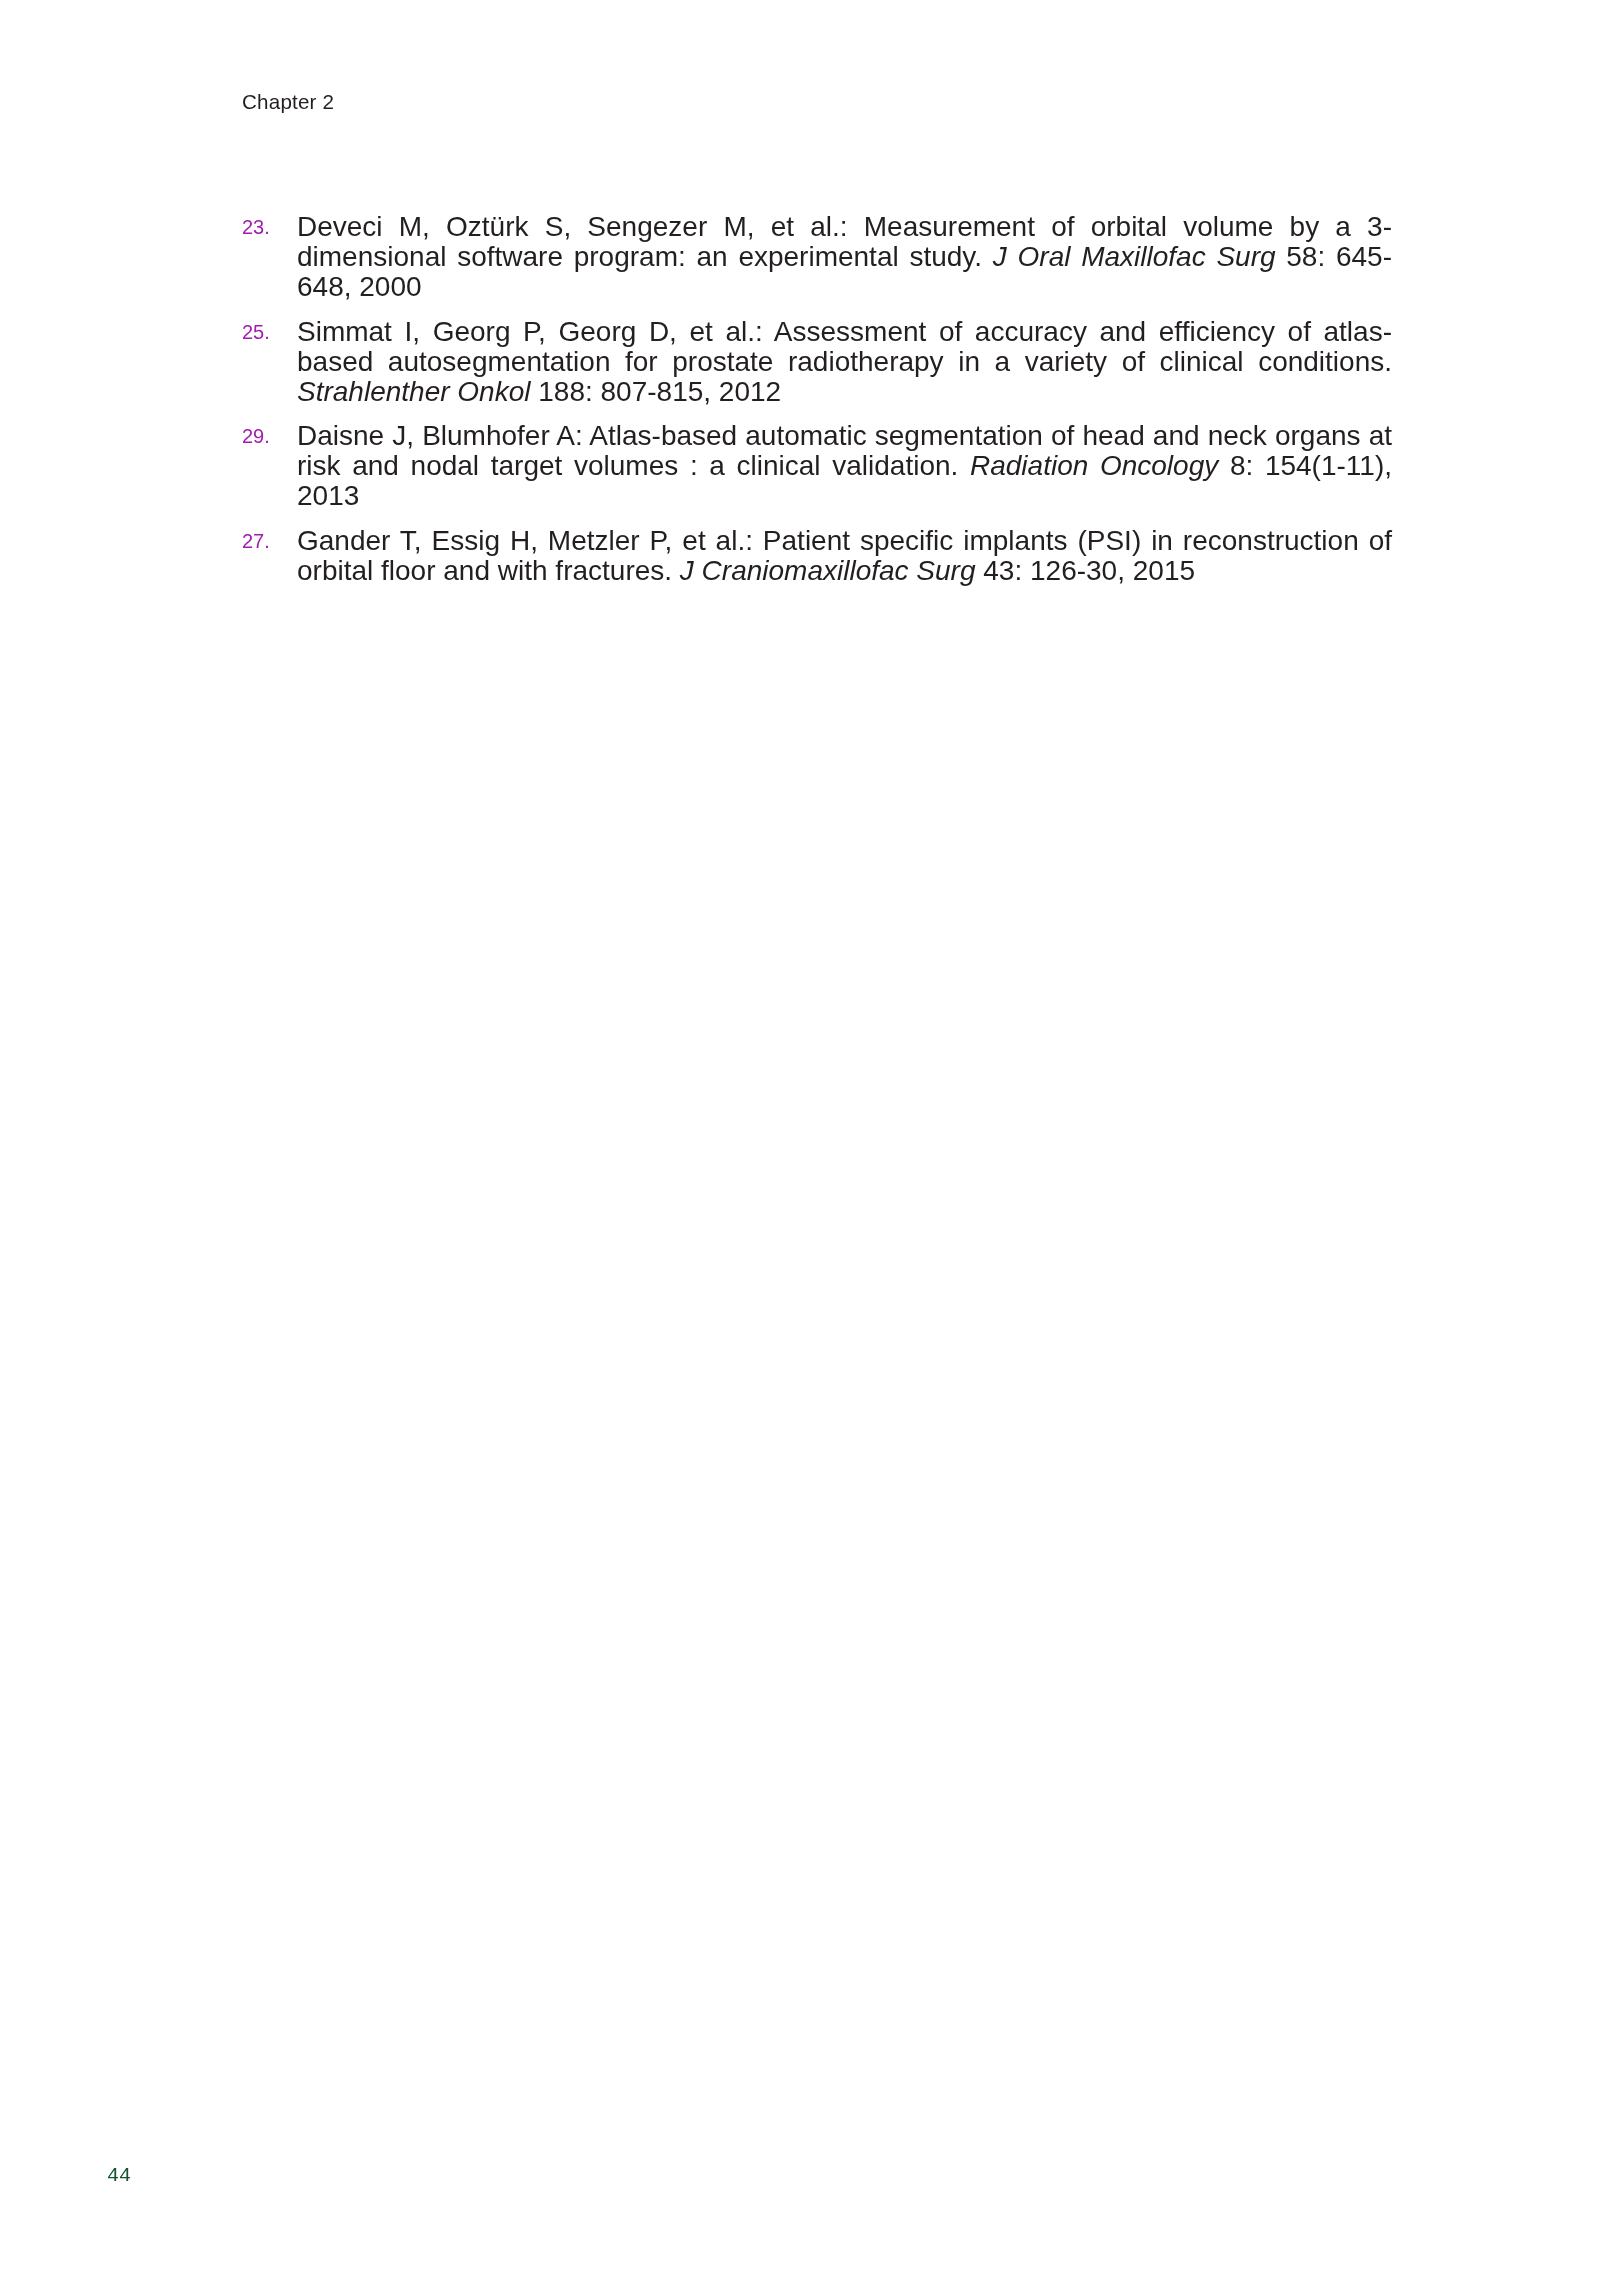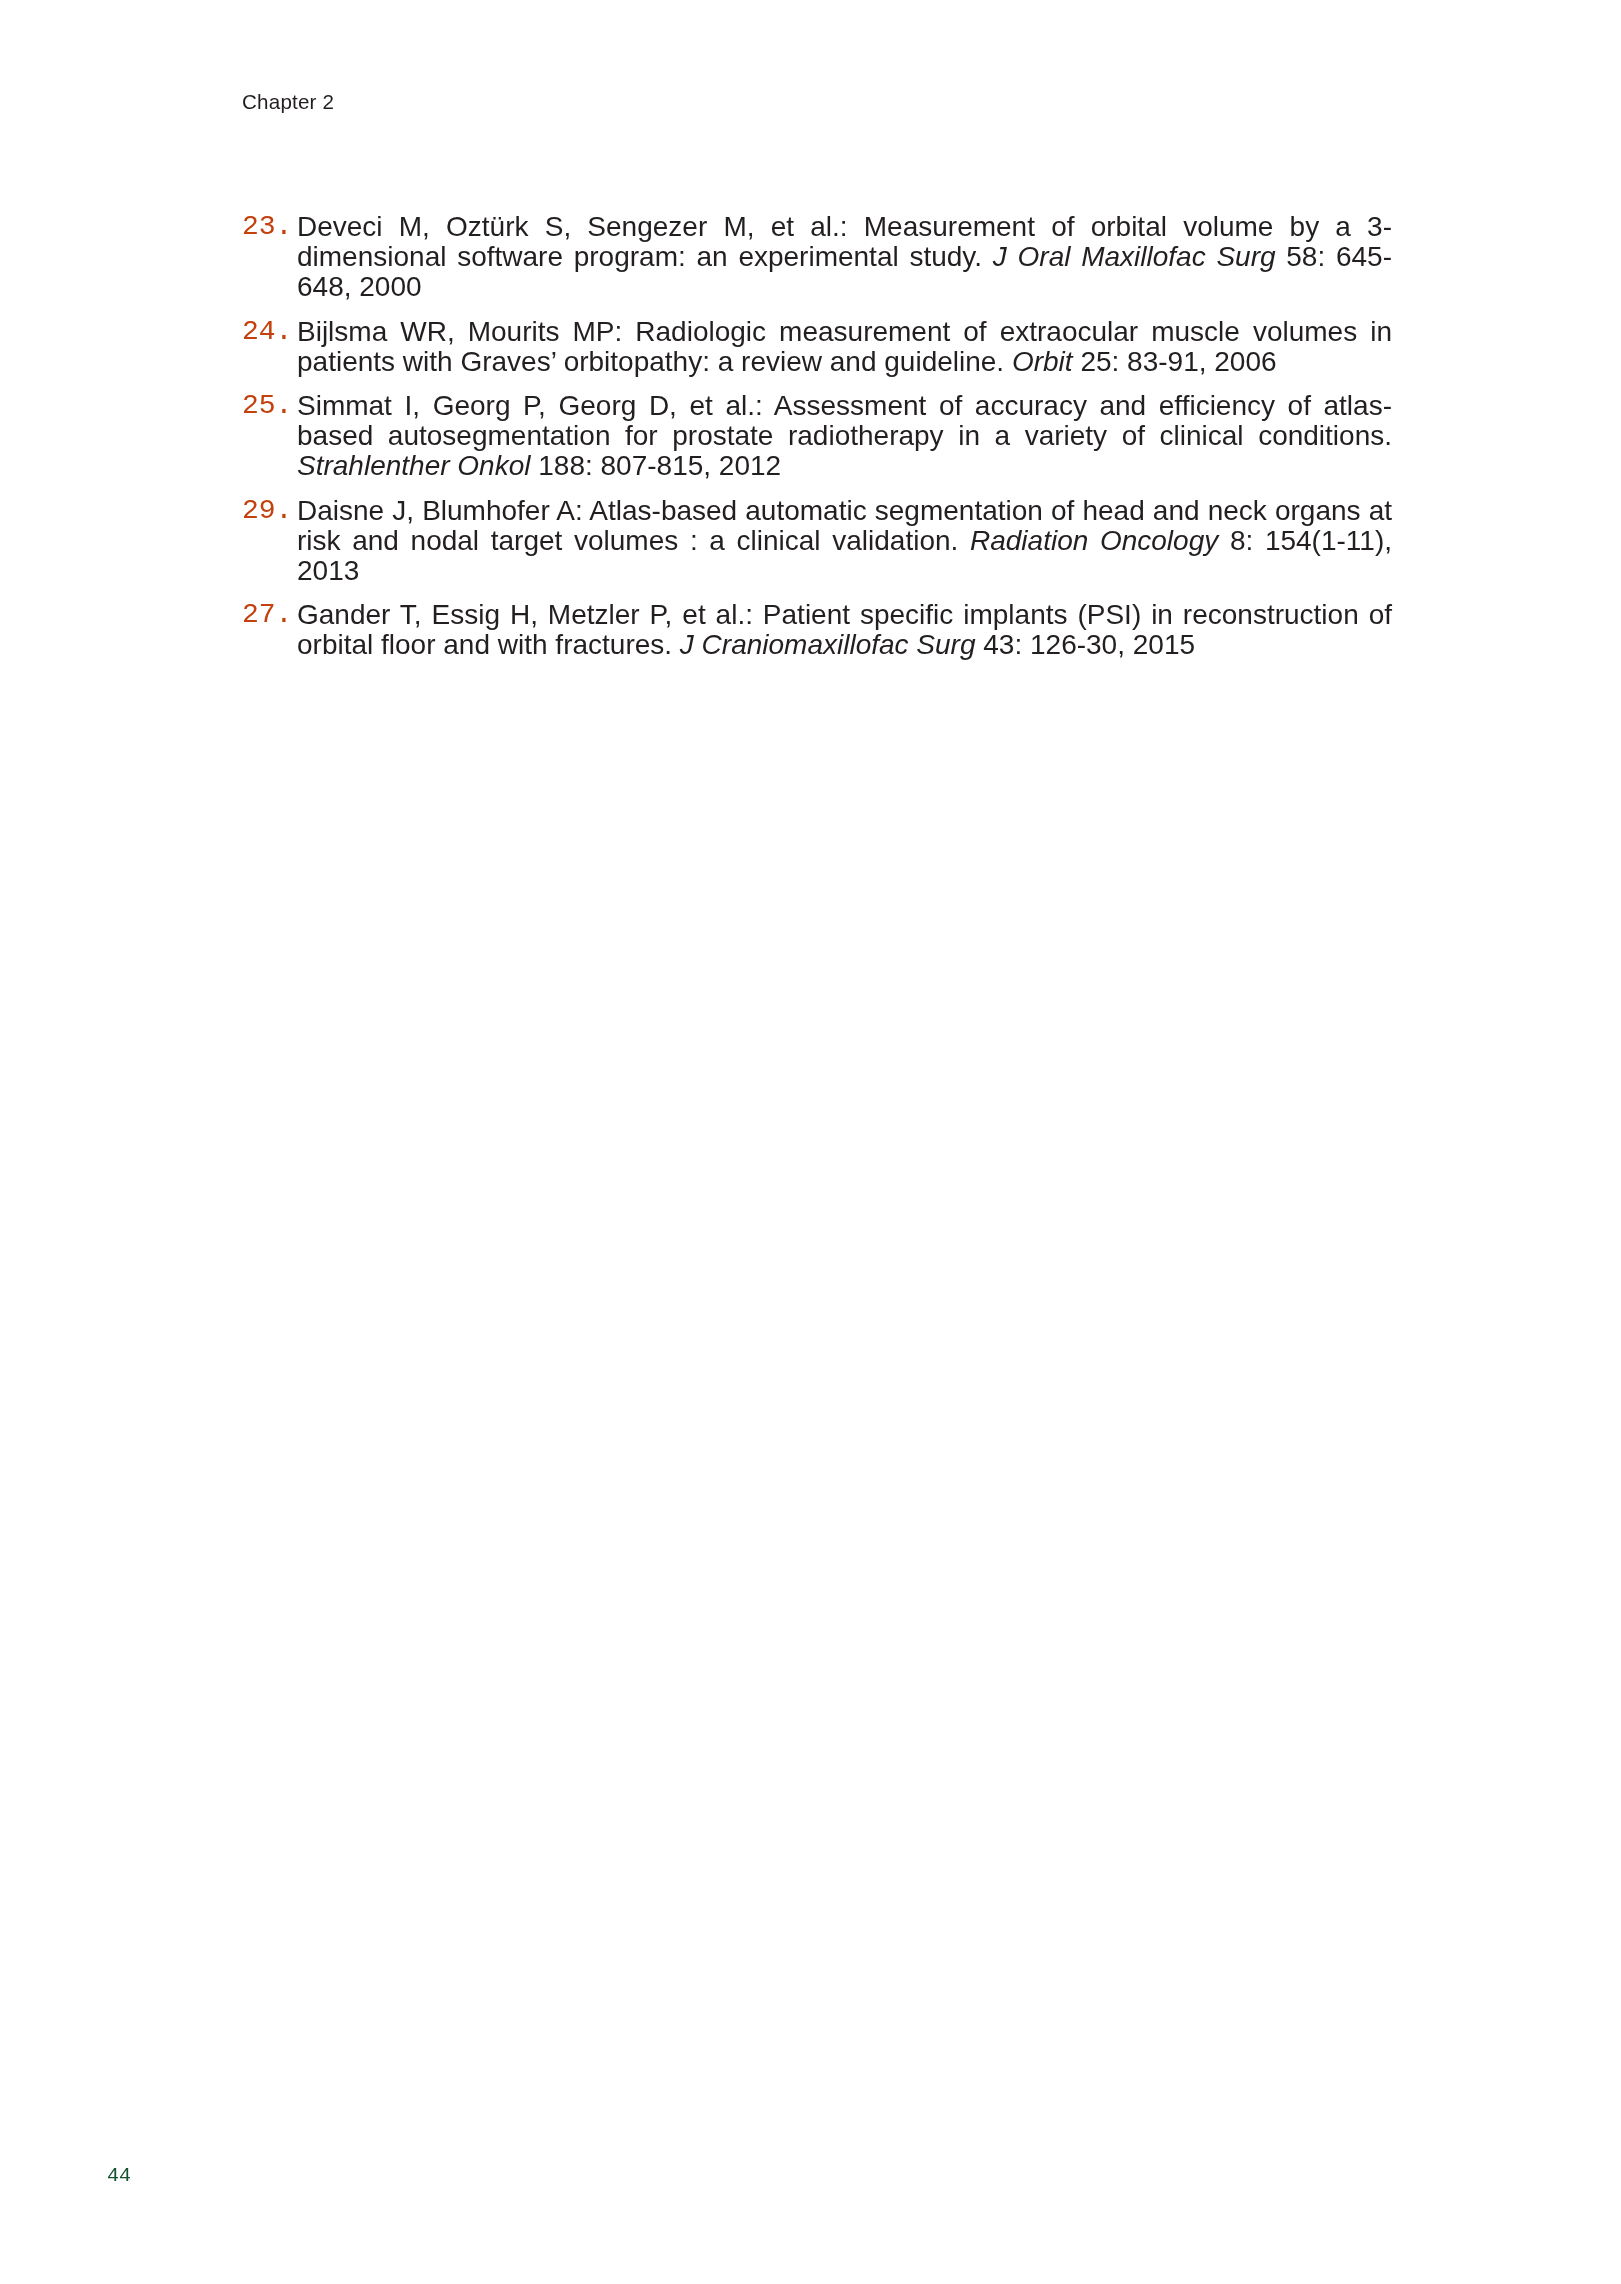--- a/index.html
+++ b/index.html
@@ -34,24 +34,23 @@
     width: 1150px;
   }
   .ref {
     display: flex;
     align-items: flex-start;
     margin-bottom: 14.5px;
   }
   .ref-num {
     width: 55px;
     flex: 0 0 55px;
-    font-size: 28px;
+    font-size: 20px;
     line-height: 30px;
-    color: #c2410c;
-    font-family: Liberation Mono, monospace;
+    color: #a21caf;
   }
   .ref-body {
     flex: 1 1 auto;
     font-size: 28px;
     line-height: 30px;
     text-align: justify;
     color: #231f20;
     hyphens: none;
   }
   .ref-body i {
@@ -72,24 +71,20 @@
 <div class="page">
 
   <div class="running-head">Chapter 2</div>
 
   <div class="refs">
       <div class="ref">
         <div class="ref-num">23.</div>
         <div class="ref-body"><span>Deveci M, Oztürk S, Sengezer M, et al.: Measurement of orbital volume by a 3-dimensional software program: an experimental study. </span><i>J Oral Maxillofac Surg</i><span> 58: 645-648, 2000</span></div>
       </div>
       <div class="ref">
-        <div class="ref-num">24.</div>
-        <div class="ref-body"><span>Bijlsma WR, Mourits MP: Radiologic measurement of extraocular muscle volumes in patients with Graves’ orbitopathy: a review and guideline. </span><i>Orbit</i><span> 25: 83-91, 2006</span></div>
-      </div>
-      <div class="ref">
         <div class="ref-num">25.</div>
         <div class="ref-body"><span>Simmat I, Georg P, Georg D, et al.: Assessment of accuracy and efficiency of atlas-based autosegmentation for prostate radiotherapy in a variety of clinical conditions. </span><i>Strahlenther Onkol</i><span> 188: 807-815, 2012</span></div>
       </div>
       <div class="ref">
         <div class="ref-num">29.</div>
         <div class="ref-body"><span>Daisne J, Blumhofer A: Atlas-based automatic segmentation of head and neck organs at risk and nodal target volumes : a clinical validation. </span><i>Radiation Oncology</i><span> 8: 154(1-11), 2013</span></div>
       </div>
       <div class="ref">
         <div class="ref-num">27.</div>
         <div class="ref-body"><span>Gander T, Essig H, Metzler P, et al.: Patient specific implants (PSI) in reconstruction of orbital floor and with fractures. </span><i>J Craniomaxillofac Surg</i><span> 43: 126-30, 2015</span></div>

